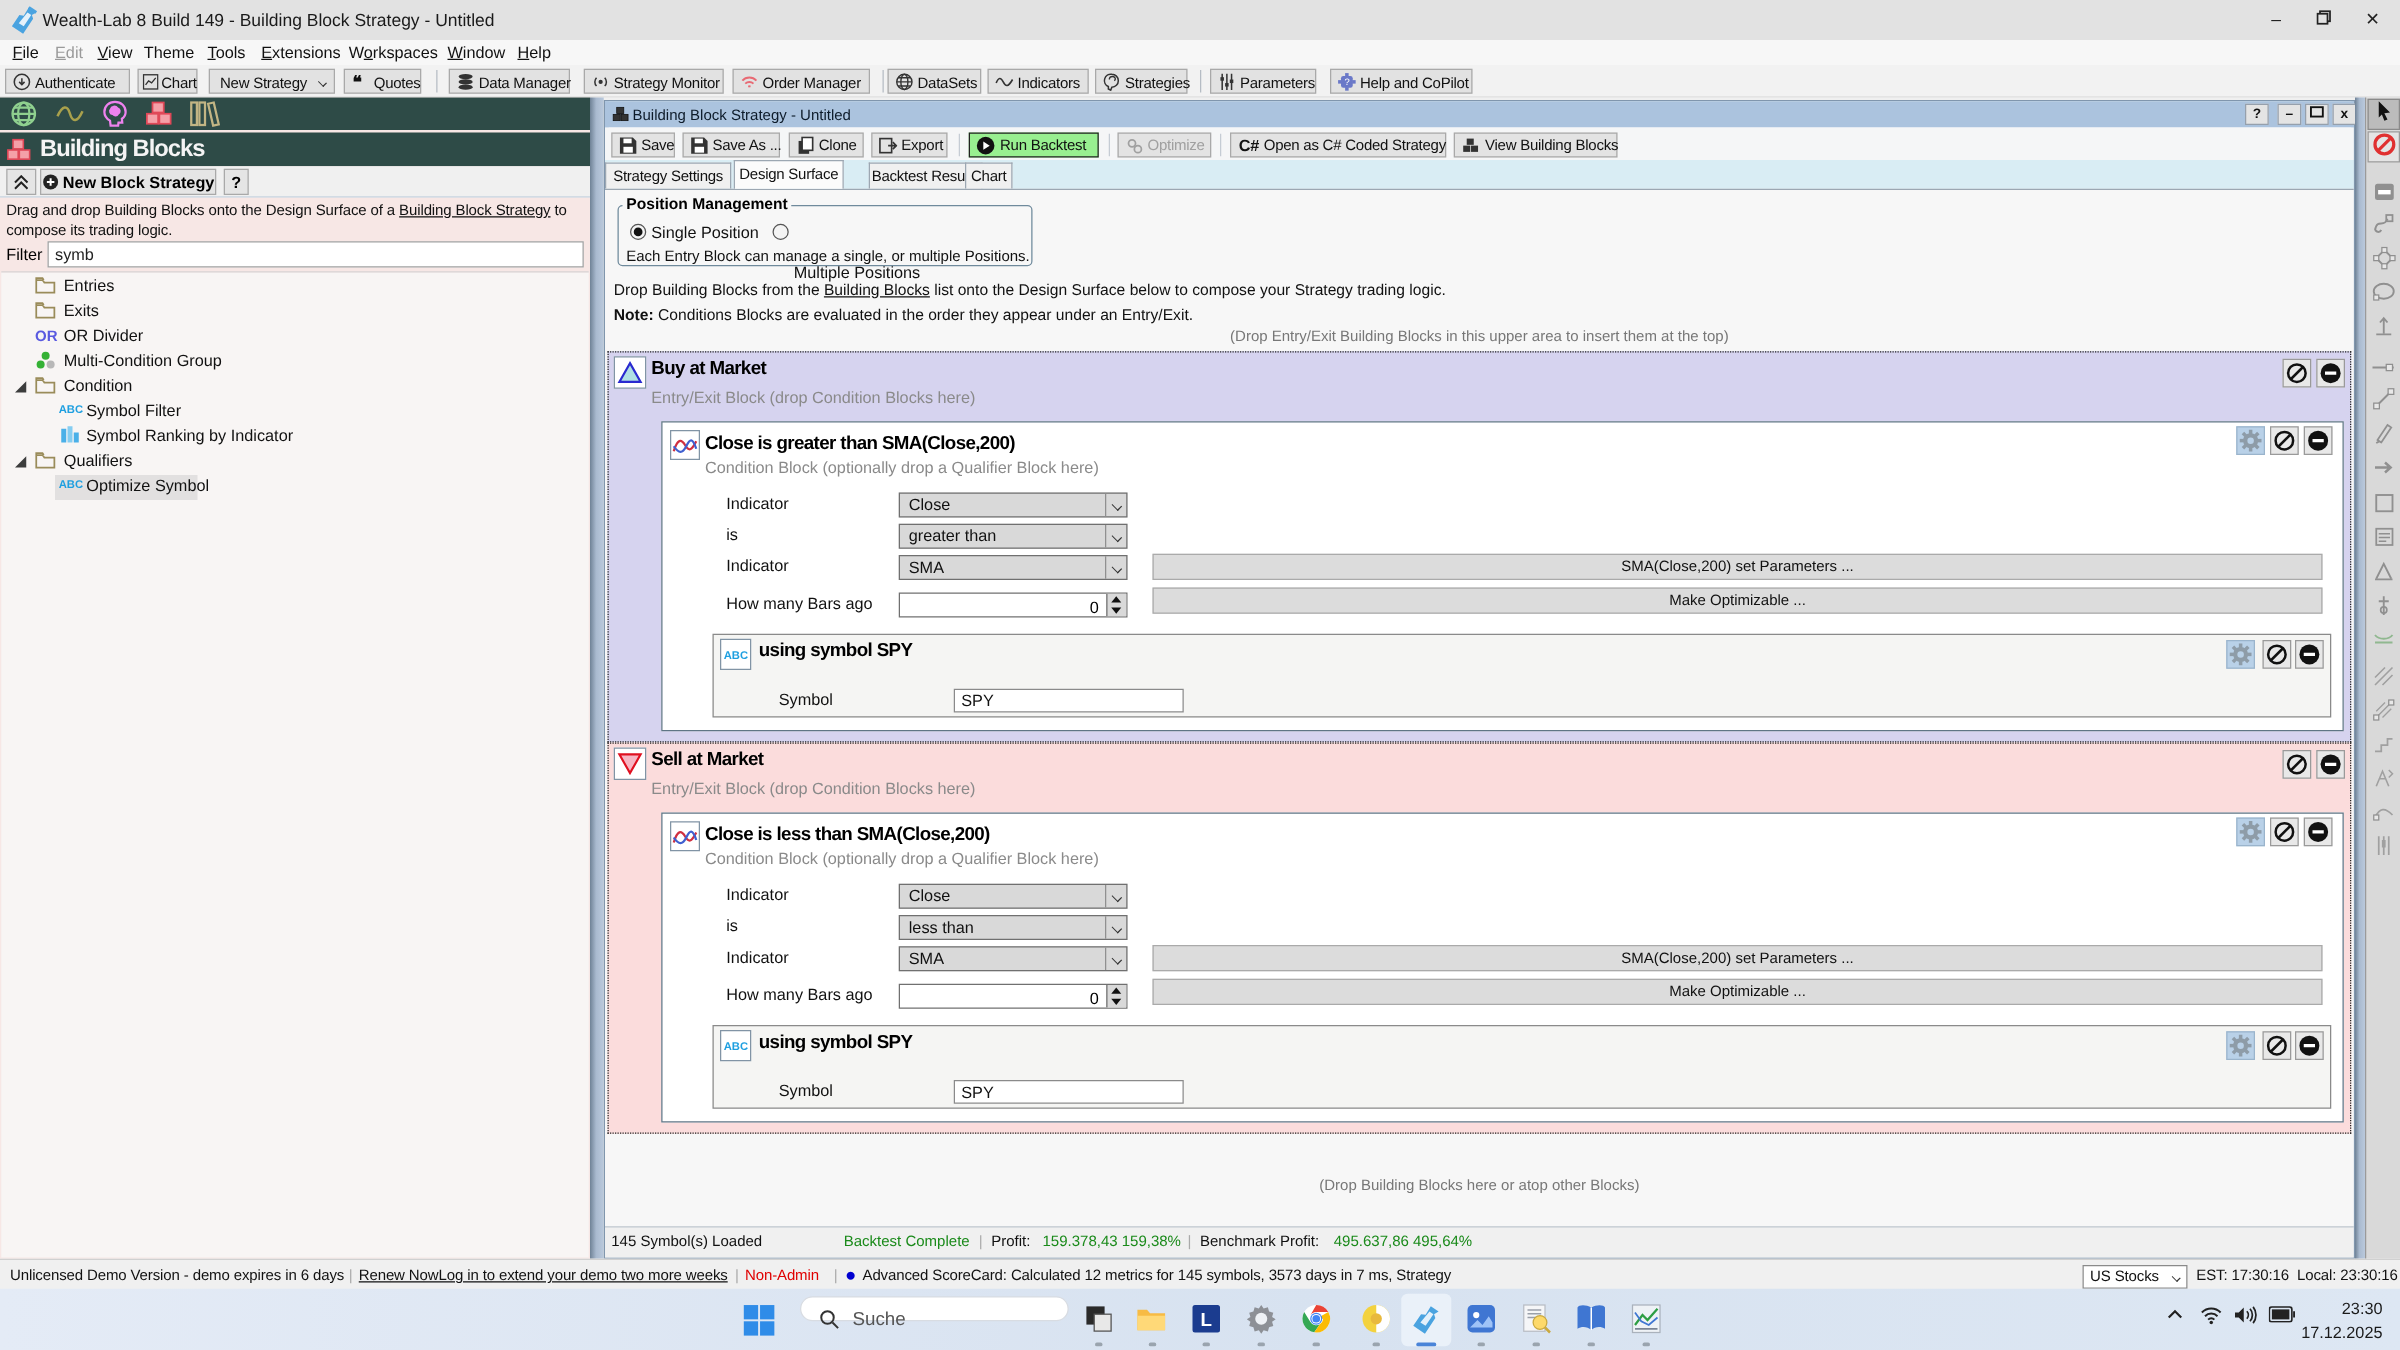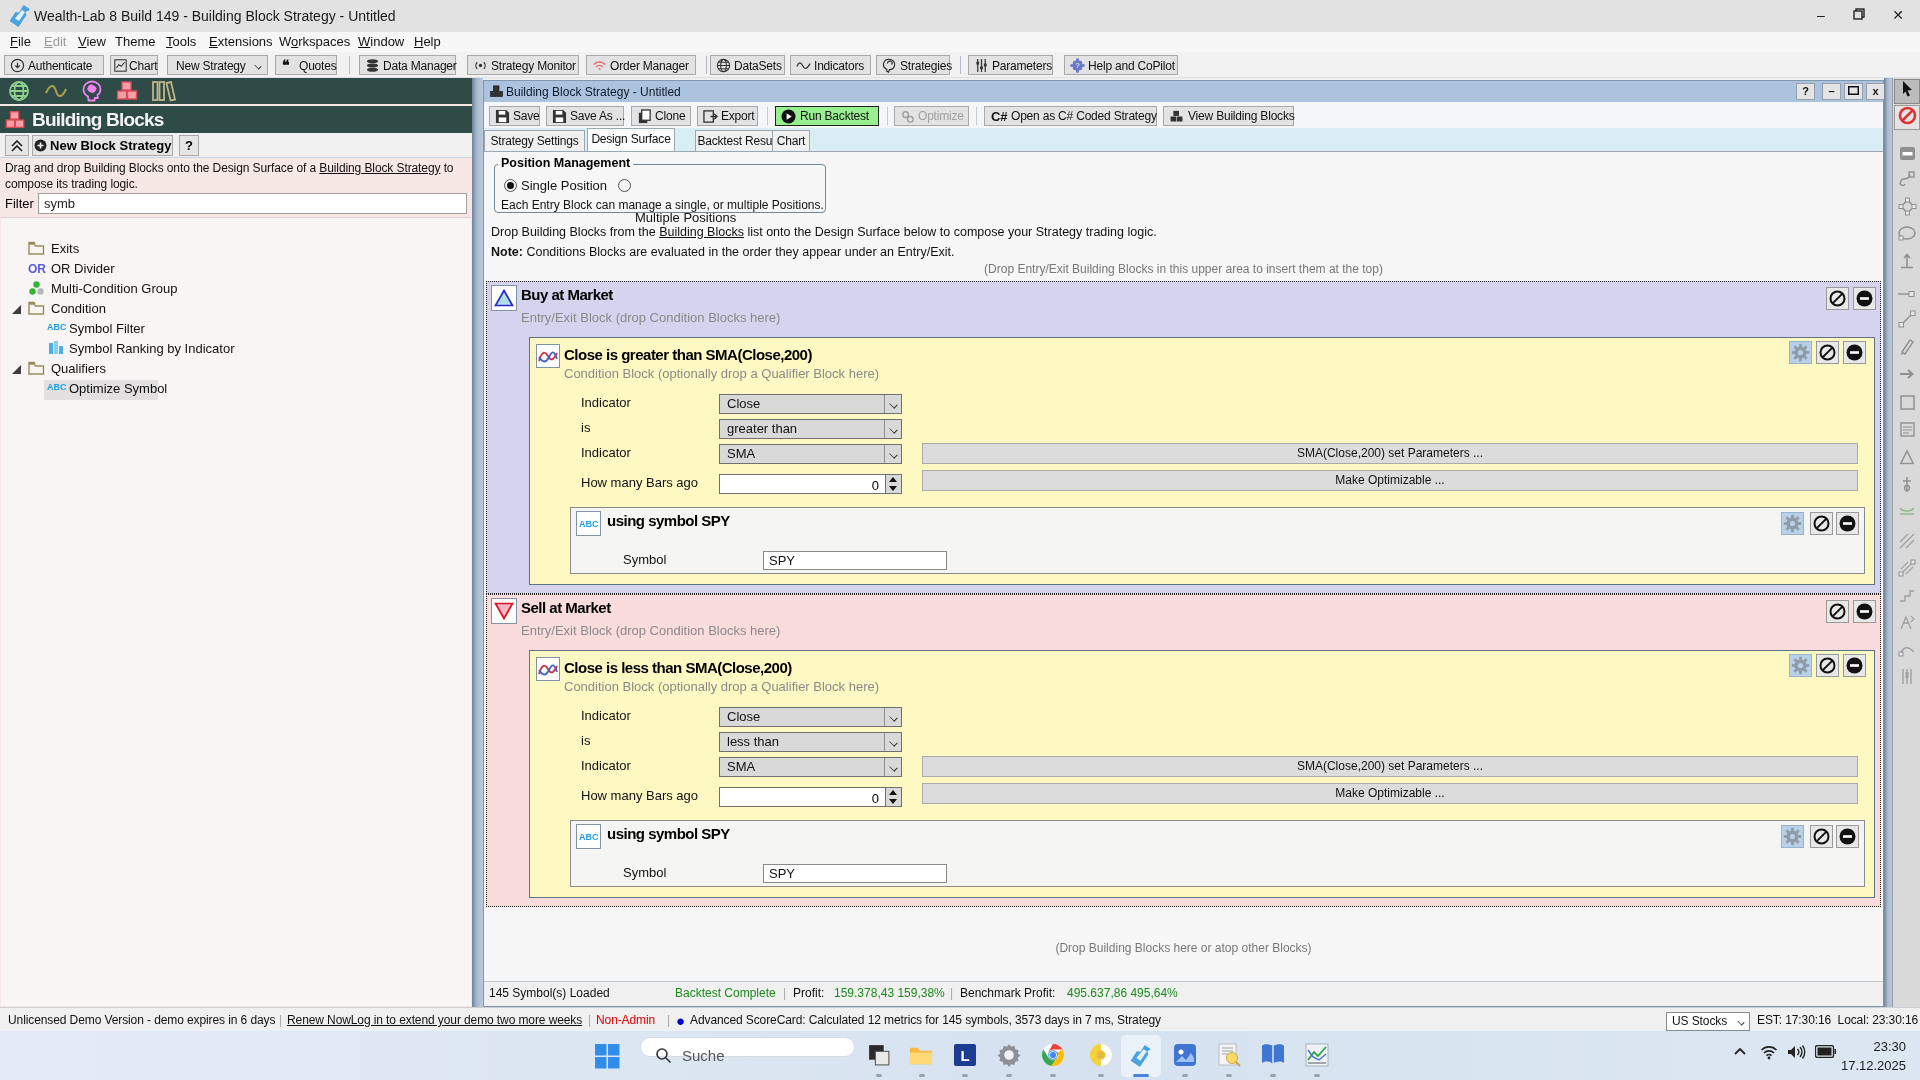--- a/index.html
+++ b/index.html
@@ -67,21 +67,21 @@
 #docstatus span { position:absolute; top:4px; white-space:nowrap; }
 
 
 #pmgroup { position:absolute; left:10px; top:12px; width:332px; height:49px; border:1px solid #6f8a9c; border-radius:4px; }
 #pmgroup .cap { position:absolute; left:5px; top:-9px; background:#f7f7f7; padding:0 3px; font-size:12.5px; font-weight:bold; white-space:nowrap; }
 .radio { position:absolute; width:13px; height:13px; border:1px solid #555; border-radius:50%; background:#f4f4f4; }
 .radio.sel::after { content:""; position:absolute; left:2px; top:2px; width:7px; height:7px; border-radius:50%; background:#111; }
 .blk { position:absolute; border:1px dotted #222; }
 .blkicon { position:absolute; width:26px; height:26px; background:#fff; border:1px solid #8194a5; }
 .hbtn { position:absolute; width:23px; height:23px; background:#e8e8e8; border:1px solid #9a9a9a; }
-.cond { position:absolute; background:#fef9c3; border:1px solid #5f7585; }
+.cond { position:absolute; background:#ffffff; border:1px solid #5f7585; }
 .qual { position:absolute; background:#f5f5f3; border:1px solid #8a8a8a; }
 .frm-lbl { position:absolute; font-size:13px; color:#111; white-space:nowrap; }
 .combo { position:absolute; width:183px; height:20px; background:#d9d9d9; border:1px solid #707070; font-size:13px; line-height:18px; padding-left:7px; color:#111; }
 .carr { position:absolute; right:0; top:0; width:17px; height:18px; border-left:1px solid #909090; }
 .carr::after { content:""; position:absolute; left:5px; top:6px; width:6px; height:6px; border-right:1.5px solid #333; border-bottom:1.5px solid #333; transform:rotate(45deg) scale(1,.7); }
 .wbig { position:absolute; left:392px; width:936px; height:21px; background:#dcdcdc; border:1px solid #aaaaaa; font-size:12px; text-align:center; line-height:19px; color:#111; }
 .spin { position:absolute; width:183px; height:20px; background:#fff; border:1px solid #707070; }
 .spin .num { position:absolute; right:22px; top:3px; font-size:13px; }
 .spin .btns { position:absolute; right:0; top:0; width:16px; height:18px; background:#d9d9d9; border-left:1px solid #707070; }
 .spin .btns i { position:absolute; left:3px; width:0; height:0; border-left:4px solid transparent; border-right:4px solid transparent; }
@@ -273,20 +273,26 @@
           <path d="M6.5 3.5 v6 M3.5 6.5 h6" stroke="#fff" stroke-width="1.6"></path>
         </svg> New Block Strategy</div>
     <div class="sbtn" style="left:179px;width:20px;font-weight:bold;">?</div>
   </div>
   <div id="sbdesc">Drag and drop Building Blocks onto the Design Surface of a <u>Building Block Strategy</u> to<br>compose its trading logic.</div>
   <div id="filterrow">
       <span class="lbl">Filter</span>
       <div class="inp">symb</div>
     </div>
   <div id="tree">
+    <div class="ti" style="top:2px;">
+        <svg style="left:27px;" width="17" height="16" viewBox="0 0 17 16">
+          <path d="M1 4 h5 l1.5 2 h8 v8 h-14.5 z M1 4 v-1.5 h5 l1 1.5" fill="none" stroke="#9a8c5a" stroke-width="1.4"></path>
+        </svg>
+        <span class="lab" style="left:50px;">Entries</span>
+      </div>
     <div class="ti" style="top:22px;">
         <svg style="left:27px;" width="17" height="16" viewBox="0 0 17 16">
           <path d="M1 4 h5 l1.5 2 h8 v8 h-14.5 z M1 4 v-1.5 h5 l1 1.5" fill="none" stroke="#9a8c5a" stroke-width="1.4"></path>
         </svg>
         <span class="lab" style="left:50px;">Exits</span>
       </div>
     <div class="ti" style="top:42px;">
         <span class="mini" style="left:27px;font-size:12px;font-weight:bold;color:#5a5ae0;top:2px;">OR</span>
         <span class="lab" style="left:50px;">OR Divider</span>
       </div>

